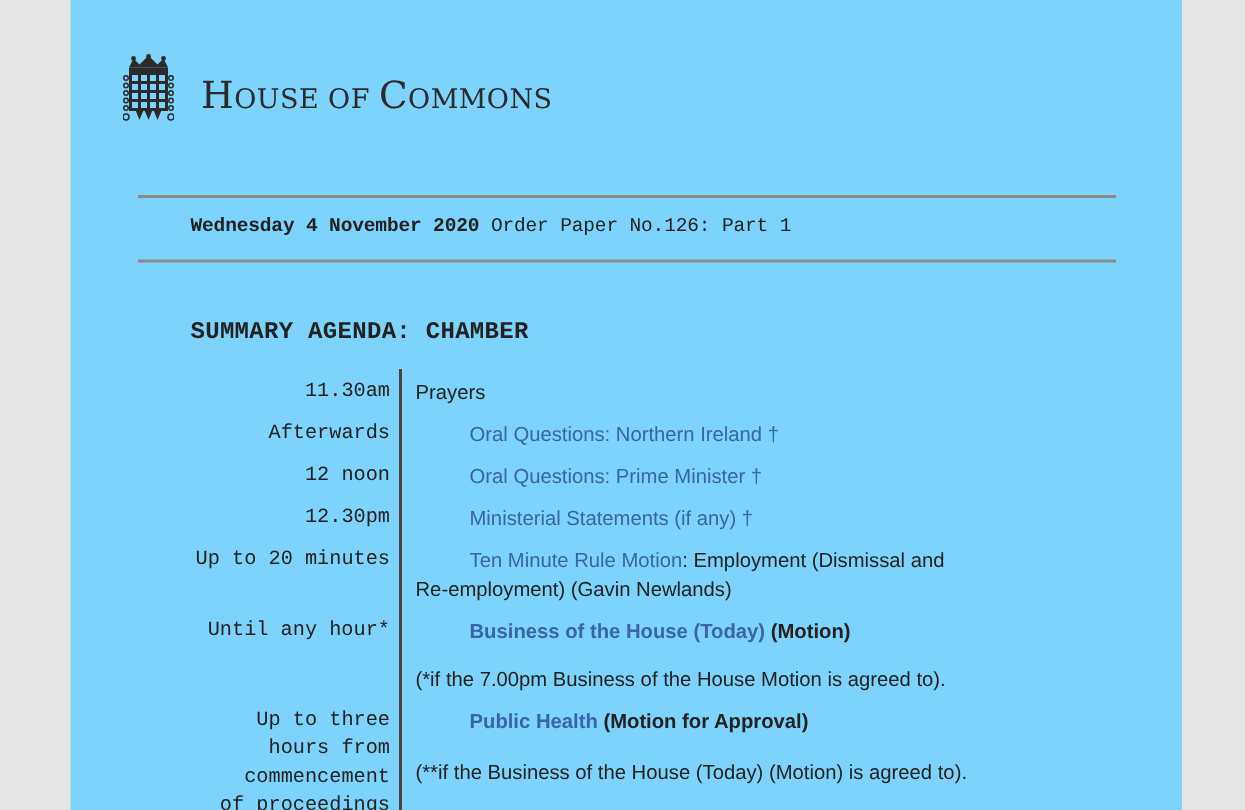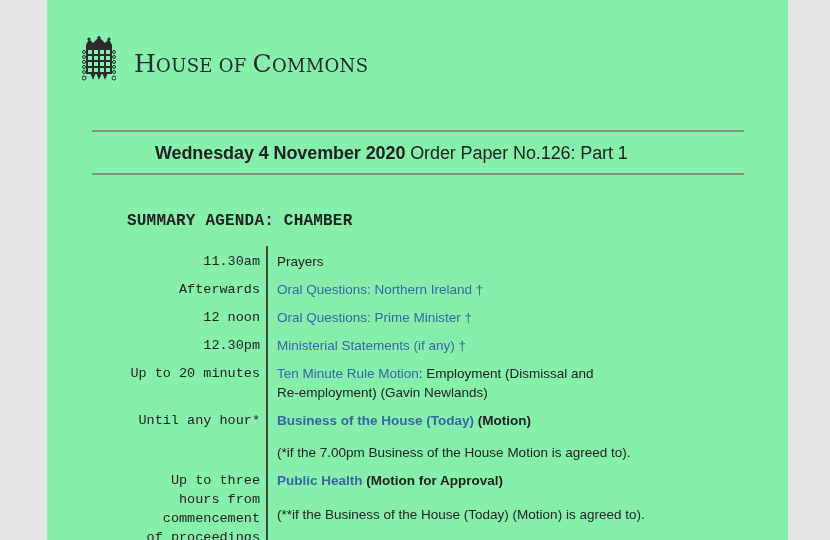--- a/index.html
+++ b/index.html
@@ -4,46 +4,46 @@
 <style>
   html, body { margin: 0; padding: 0; }
   body {
     width: 830px; height: 540px; overflow: hidden;
     background: #e5e5e5;
     font-family: "DejaVu Sans", sans-serif;
     color: #222;
   }
   .page {
     position: absolute; left: 47px; top: 0; width: 741px; height: 540px;
-    background: #86efac;
+    background: #7dd3fc;
   }
   .logo { position: absolute; left: 35px; top: 36px; height: 46px; display: flex; align-items: center; }
   .portcullis { width: 34px; height: 46px; }
   .logo-text {
     margin-left: 18px; font-family: "DejaVu Serif", serif; color: #2b2b2b;
     font-size: 25px; letter-spacing: 0.3px; line-height: 1; margin-top: 8px;
   }
   .logo-text .sc { font-size: 18px; }
   .rule { position: absolute; left: 45px; width: 652px; height: 2px; background: #8a8a8a; }
   .header-line {
-    position: absolute; left: 80px; top: 143px; font-size: 18px; color: #222;
-    font-family: Liberation Sans, sans-serif; letter-spacing: -0.1px; margin-left: 28px;
+    position: absolute; left: 80px; top: 143px; font-size: 13px; color: #222;
+    font-family: Liberation Mono, monospace; letter-spacing: -0.1px;
   }
   .header-line b { font-weight: bold; }
   .section-title {
     position: absolute; left: 80px; top: 212px; font-size: 16px; font-weight: bold;
     font-family: Liberation Mono, monospace; letter-spacing: 0.2px; color: #222;
   }
   .divider { position: absolute; left: 219px; top: 246px; width: 1.5px; height: 300px; background: #444; }
   .agenda { position: absolute; left: 0; top: 0; width: 741px; }
   .row { position: absolute; left: 0; width: 741px; font-family: "Liberation Sans", sans-serif; font-size: 13.5px; line-height: 19px; }
   .time { position: absolute; right: 528px; text-align: right; white-space: nowrap; color: #222; font-family: Liberation Mono, monospace; }
   .time.multi { width: 130px; white-space: normal; }
   .item { position: absolute; left: 230px; width: 420px; color: #222; }
-  .link { color: #3a64a8; }
+  .link { color: #3a64a8; margin-left: 36px; }
   .link.bold { font-weight: bold; }
   .boldtxt { font-weight: bold; color: #222; }
 </style>
 </head>
 <body>
 
 <div class="page">
 
   <div class="logo">
     <svg class="portcullis" viewBox="0 0 34 46">

